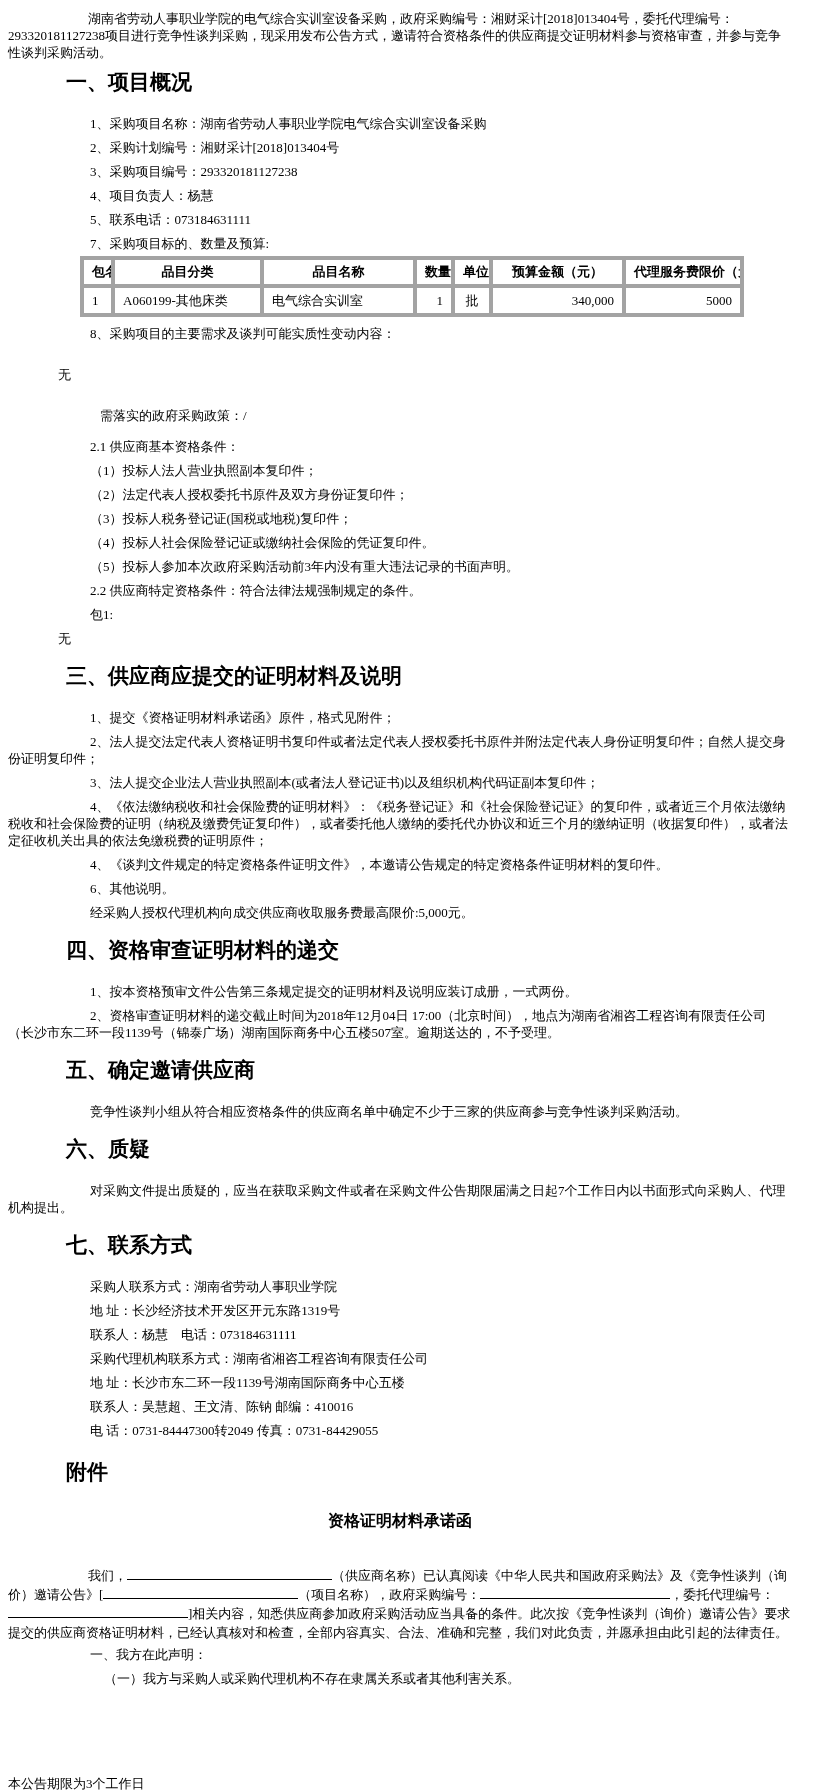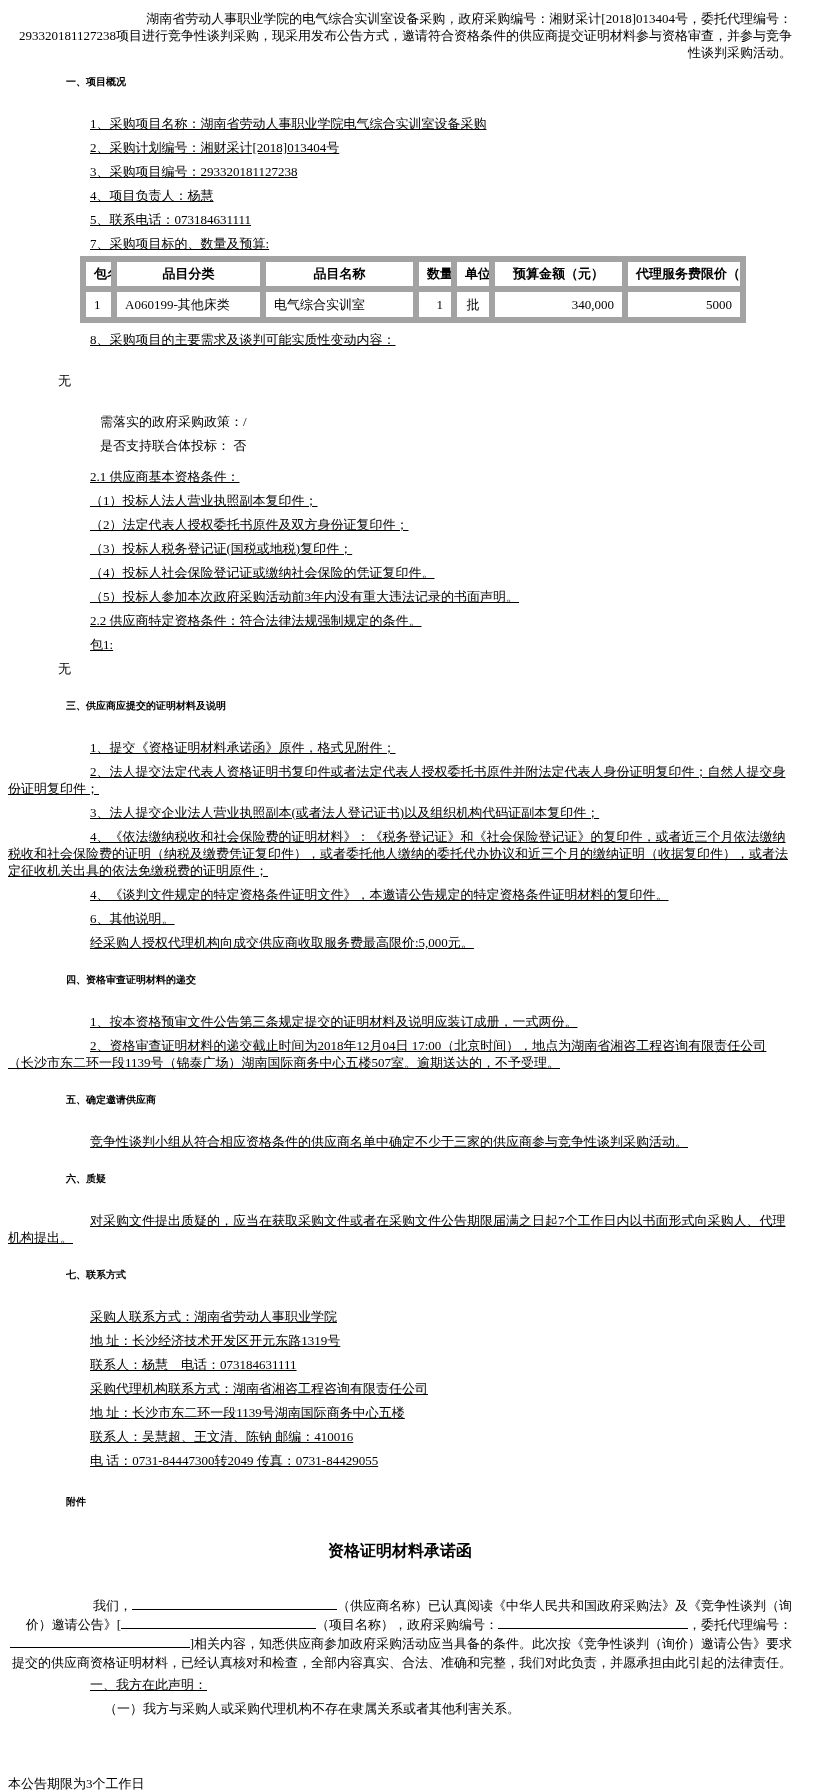--- a/index.html
+++ b/index.html
@@ -4,38 +4,38 @@
 <style>
   html,body { margin:0; padding:0; background:#fff; }
   body {
     width:820px; height:1792px; overflow:hidden; position:relative;
     font-family:"Liberation Serif","DejaVu Serif",serif;
     font-size:13px; color:#000;
   }
   .doc { padding:10px 28px 0 8px; }
   p { margin:0 0 7px 0; line-height:17px; }
   h2 {
-    font-size:10px; font-weight:bold; margin:20px 0 24px 0;
+    font-size:21px; font-weight:bold; margin:20px 0 24px 0;
     line-height:18px; text-indent:58px;
   }
   h2.first { margin-top:12px; }
-  .ti-intro   { text-indent:80px; margin-bottom:2px;text-align:right; }
-  .ti-item    { text-indent:82px;text-decoration:underline; }
+  .ti-intro   { text-indent:80px; margin-bottom:2px; }
+  .ti-item    { text-indent:82px; }
   .ti-sub     { text-indent:96px; }
   .ti-none    { text-indent:50px; }
   .ti-policy  { text-indent:92px; }
   .gap-s  { margin-top:14px; }
   .gap-m  { margin-top:24px; }
   .gap-l  { margin-top:24px; }
   table {
     border-collapse:collapse; margin:4px 0 8px 72px; width:660px;
     table-layout:fixed;
   }
   th, td {
-    border:6px solid #a3a3a3; padding:2px 8px; line-height:18px;
+    border:4px solid #a3a3a3; padding:2px 8px; line-height:18px;
     overflow:hidden; white-space:nowrap;
   }
   th { font-weight:bold; text-align:center; height:20px; }
   td { height:21px; }
   .al { text-align:left; } .ac { text-align:center; } .ar { text-align:right; }
   .attach-title {
     text-align:center; font-weight:bold; font-size:16px;
     margin:30px 0 34px 0;
   }
   .attach-para { line-height:19px; margin-bottom:4px; }
@@ -91,21 +91,20 @@
         <td class="ac">批</td>
         <td class="ar">340,000</td>
         <td class="ar">5000</td>
       </tr>
     </tbody>
   </table>
 
   <p class="ti-item">8、采购项目的主要需求及谈判可能实质性变动内容：</p>
   <p class="ti-none gap-m">无</p>
   <p class="ti-policy gap-l">需落实的政府采购政策：/</p>
-  <p class="ti-policy">是否支持联合体投标： 否</p>
 
   <p class="ti-item gap-s">2.1 供应商基本资格条件：</p>
   <p class="ti-item">（1）投标人法人营业执照副本复印件；</p>
   <p class="ti-item">（2）法定代表人授权委托书原件及双方身份证复印件；</p>
   <p class="ti-item">（3）投标人税务登记证(国税或地税)复印件；</p>
   <p class="ti-item">（4）投标人社会保险登记证或缴纳社会保险的凭证复印件。</p>
   <p class="ti-item">（5）投标人参加本次政府采购活动前3年内没有重大违法记录的书面声明。</p>
   <p class="ti-item">2.2 供应商特定资格条件：符合法律法规强制规定的条件。</p>
   <p class="ti-item">包1:</p>
   <p class="ti-none">无</p>

